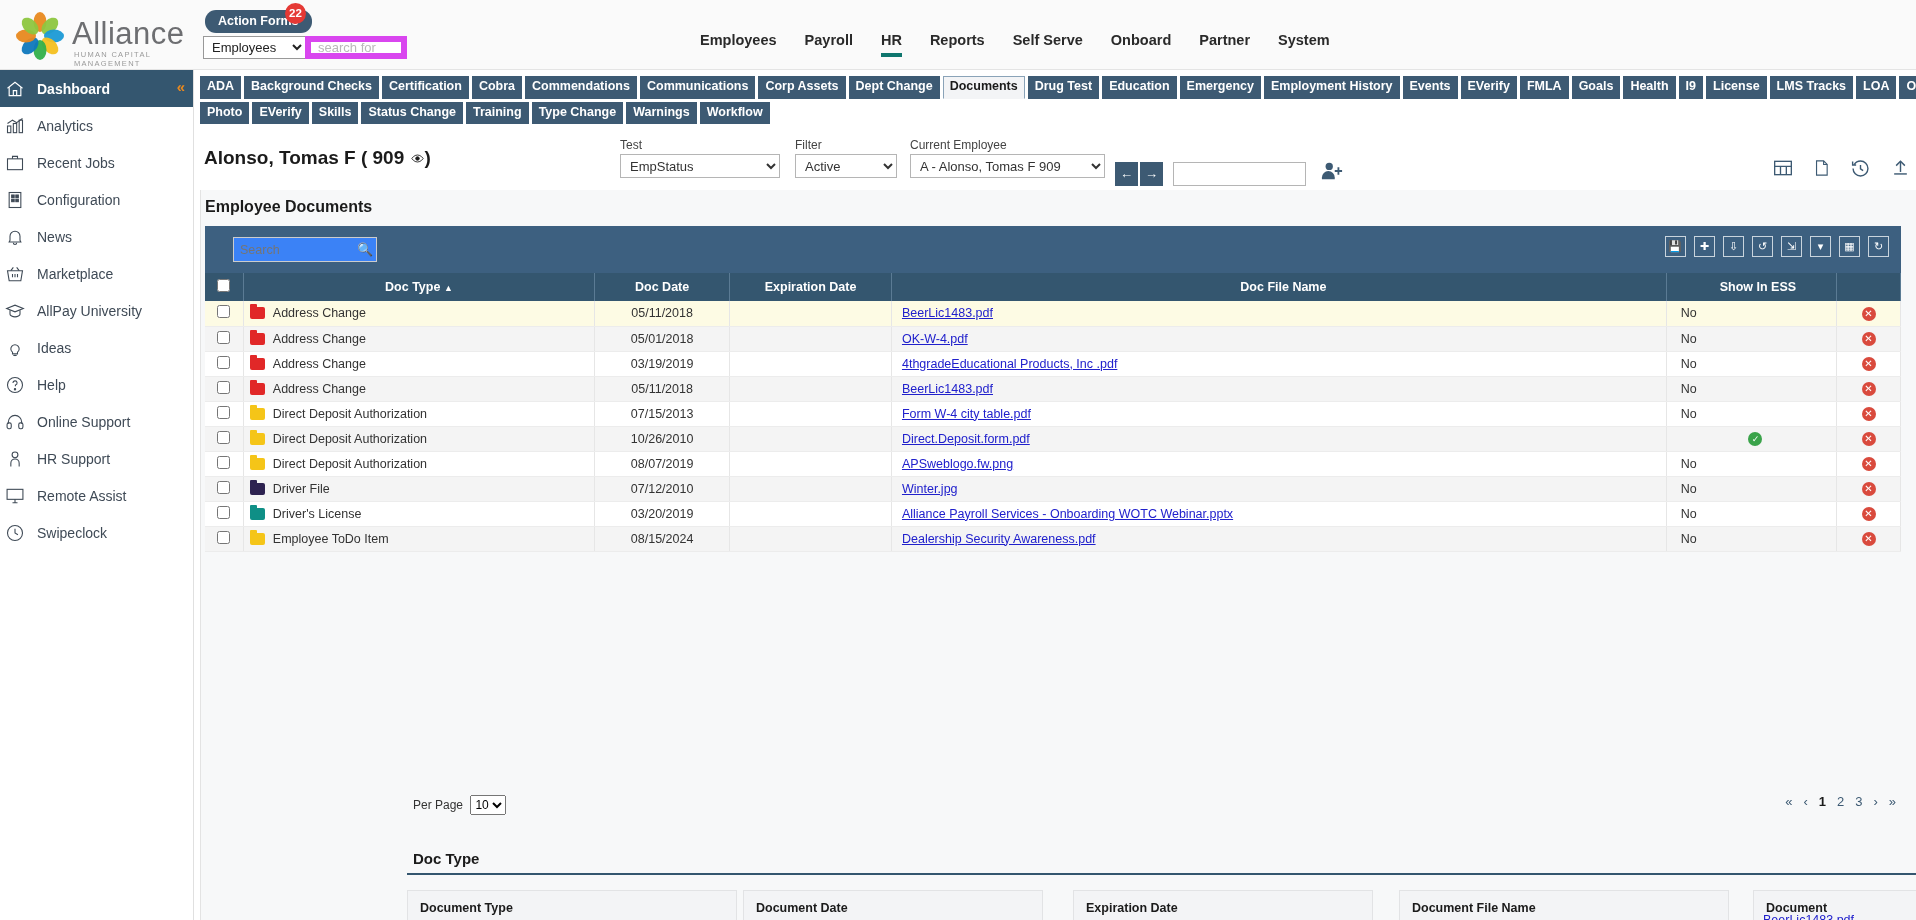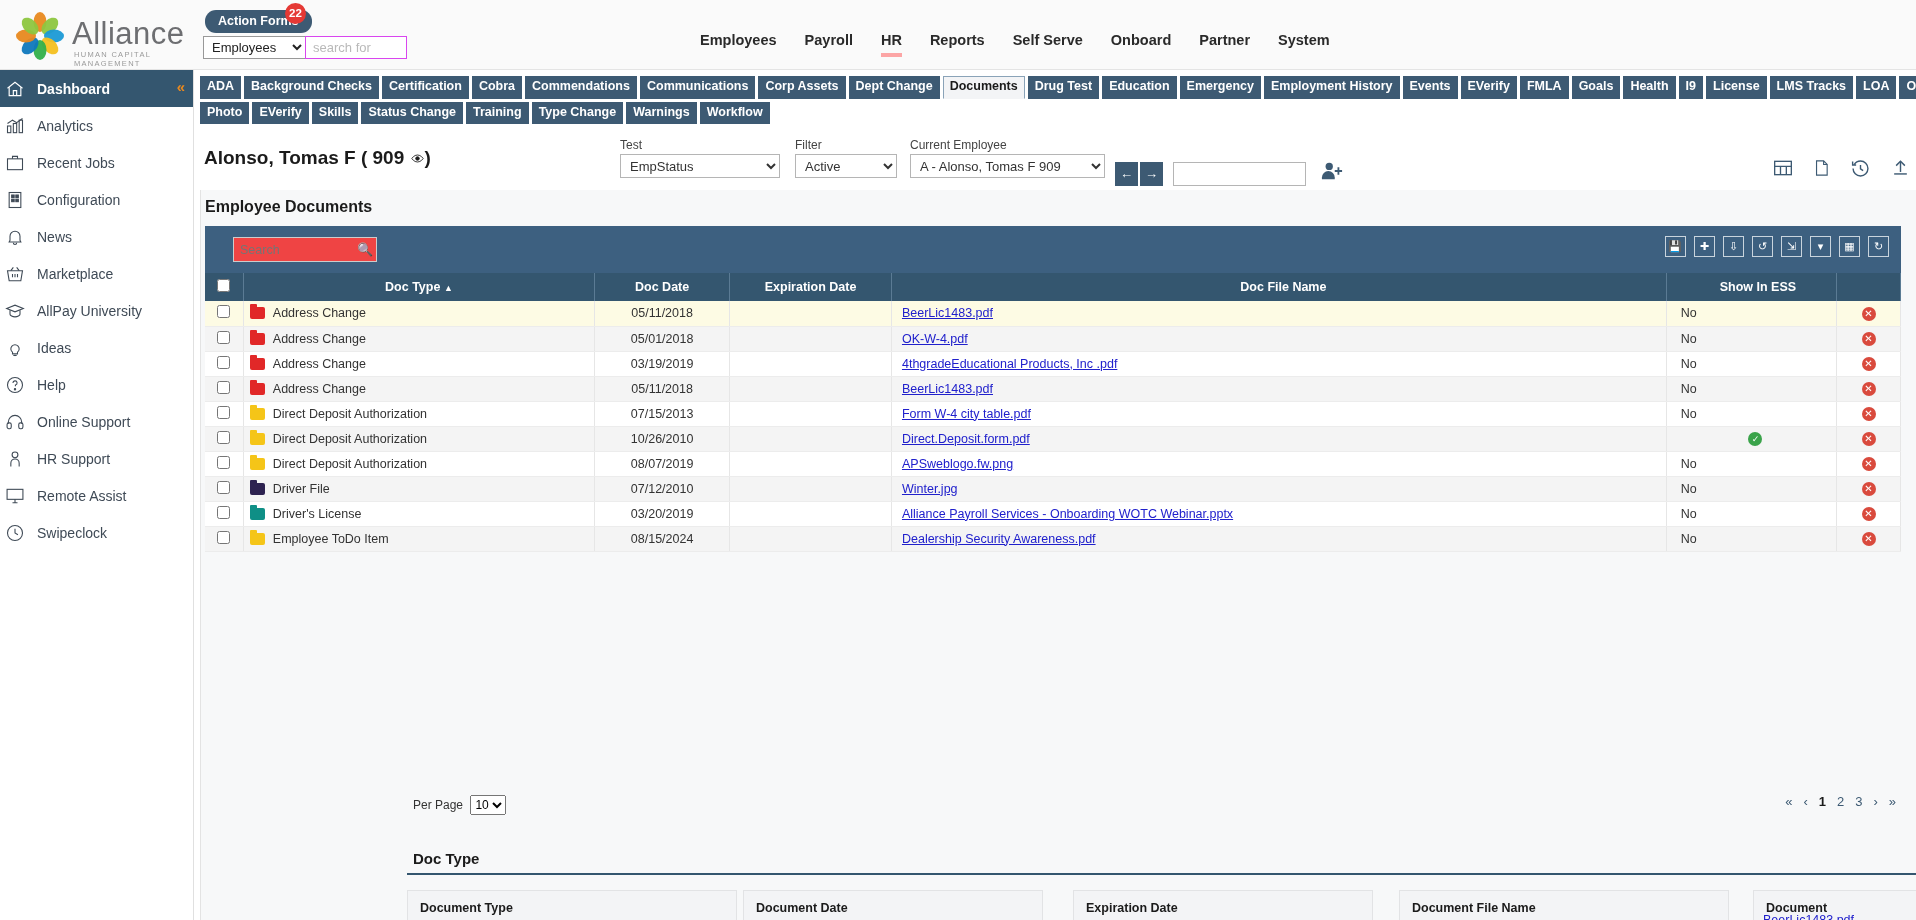--- a/index.html
+++ b/index.html
@@ -44,30 +44,30 @@
     font-size: 11.5px; font-weight: bold;
   }
   #search-group { position: absolute; left: 203px; top: 36px; display: flex; }
   #search-scope {
     width: 102px; height: 23px; font-size: 13px;
     border: 1px solid #999; border-right: none; background: #fff;
     padding-left: 4px; color: #222; border-radius: 0;
   }
   #search-for {
     width: 102px; height: 23px; font-size: 13px;
-    border: 1px solid #d946ef; background: #fff; padding-left: 7px; color: #222;
+    border: 6px solid #d946ef; background: #fff; padding-left: 7px; color: #222;
   }
   #search-for::placeholder { color: #b9b9b9; }
 
   #mainnav {
     position: absolute; left: 700px; top: 32px;
     display: flex; gap: 28px; font-size: 14.5px; font-weight: bold; color: #2a2a2a;
   }
   #mainnav .nav-item { cursor: pointer; padding-bottom: 5px; white-space: nowrap; }
-  #mainnav .nav-item.active { border-bottom: 4px solid #fca5a5; }
+  #mainnav .nav-item.active { border-bottom: 4px solid #0f766e; }
 
   #user-area { position: absolute; right: 12px; top: 6px; display: flex; align-items: center; }
   #avatar {
     width: 54px; height: 54px; border-radius: 50%; background: #b4bcc4;
     position: relative; overflow: hidden;
   }
   #avatar::before {
     content: ""; position: absolute; left: 17px; top: 9px;
     width: 20px; height: 20px; border-radius: 50%; background: #8d97a1;
   }
@@ -146,21 +146,21 @@
   #panel-title {
     position: absolute; left: 4px; top: 8px; font-size: 16px; font-weight: bold; color: #1b1b1b;
   }
 
   
   #grid-toolbar {
     position: absolute; left: 4px; top: 36px; width: 1696px; height: 47px; background: #3d6080;
   }
   #grid-search {
     position: absolute; left: 28px; top: 11px; width: 144px; height: 25px;
-    border: 1px solid #ccc; background: #ef4444; font-size: 12.5px; padding-left: 6px; color: #333;
+    border: 1px solid #ccc; background: #3b82f6; font-size: 12.5px; padding-left: 6px; color: #333;
   }
   #grid-search-ico { position: absolute; left: 152px; top: 16px; color: #666; font-size: 13px; }
   #grid-tools { position: absolute; right: 12px; top: 10px; display: flex; gap: 8px; }
   .gt {
     width: 21px; height: 21px; border: 1px solid #c9d4dd; color: #fff;
     display: flex; align-items: center; justify-content: center; font-size: 11px; cursor: pointer;
   }
 
   
   #doc-table { position: absolute; left: 4px; top: 83px; width: 1696px; border-collapse: collapse; }

